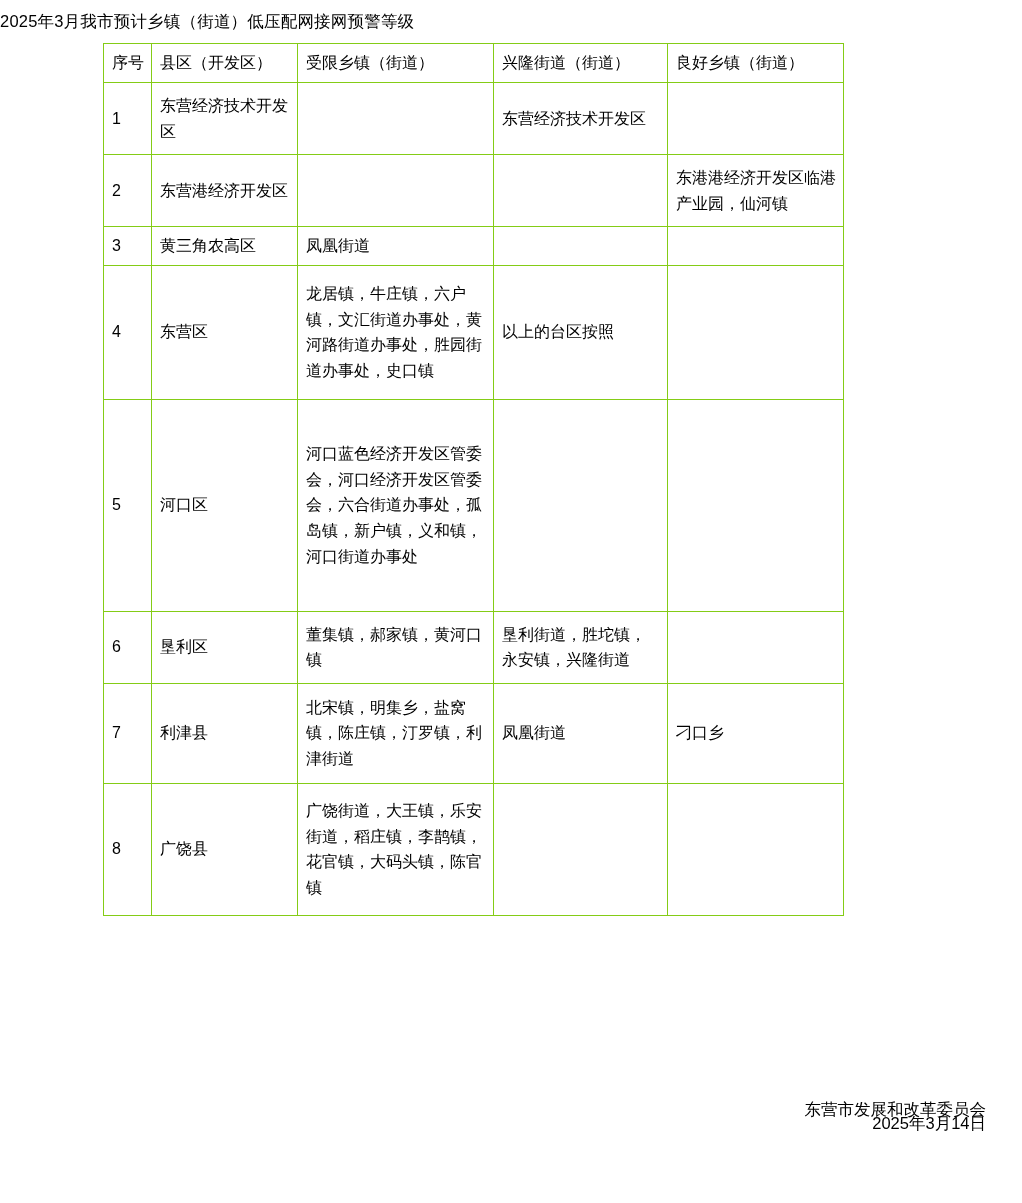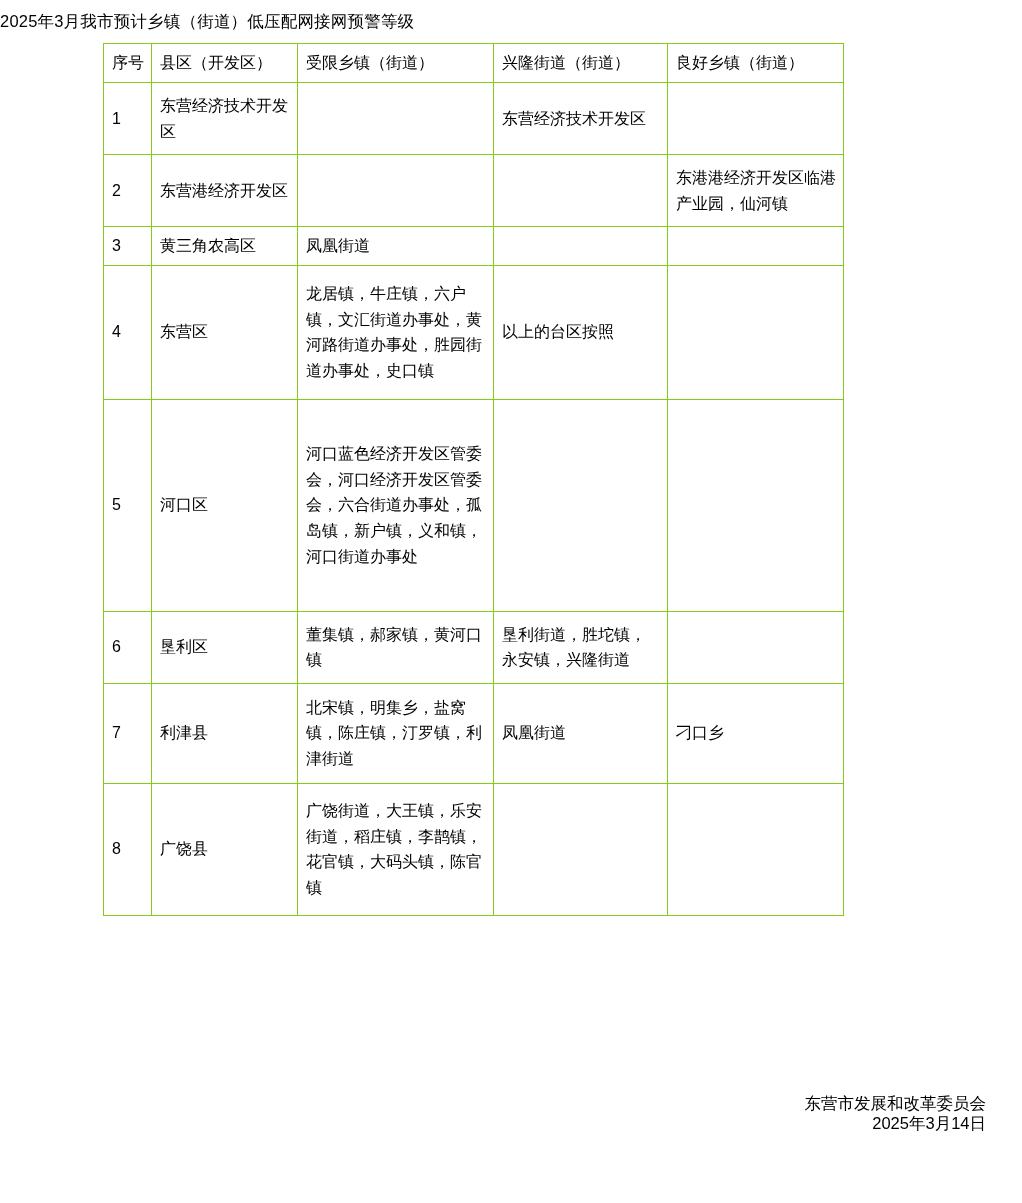--- a/index.html
+++ b/index.html
@@ -60,21 +60,21 @@
   .note-cell {
     font-size: 16px;
     line-height: 1.95;
     padding: 10px 14px 12px 10px;
     text-align: justify;
     vertical-align: top;
   }
   .signature {
     position: absolute;
     right: 36px;
-    bottom: 86px;
+    bottom: 80px;
     text-align: right;
     font-size: 16.5px;
     line-height: 1.55;
   }
   .sig-line { display: block; }
   .sig-date {
     position: absolute;
     right: 36px;
     bottom: 66px;
     text-align: right;

